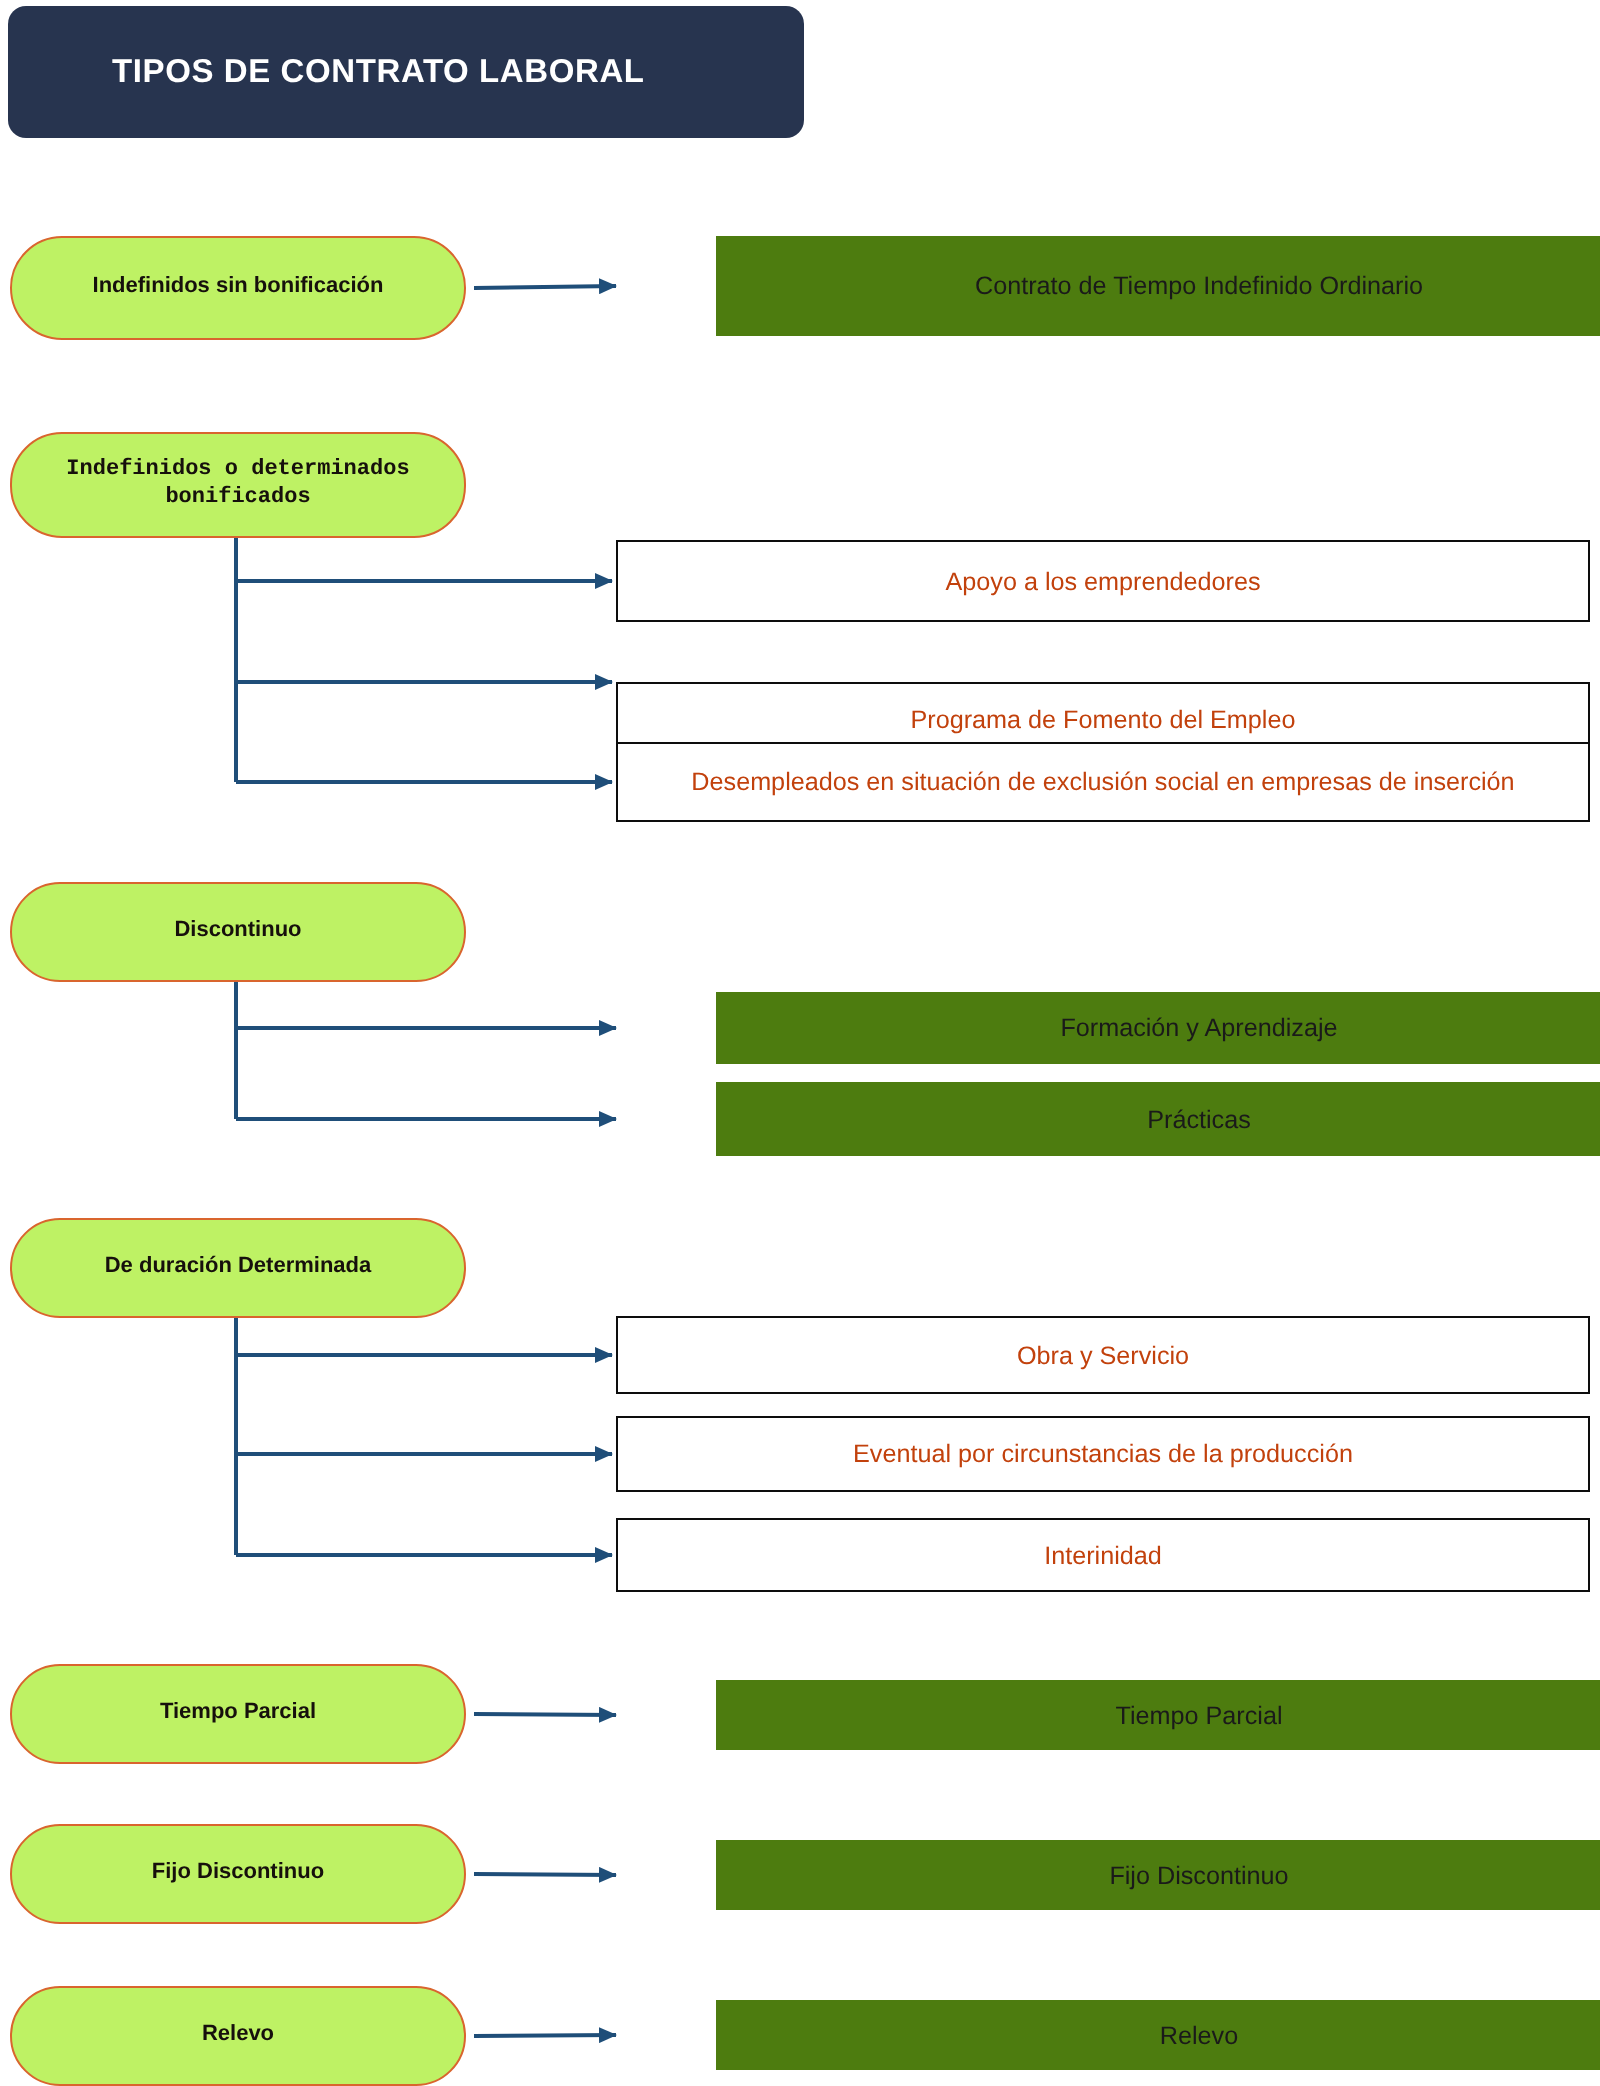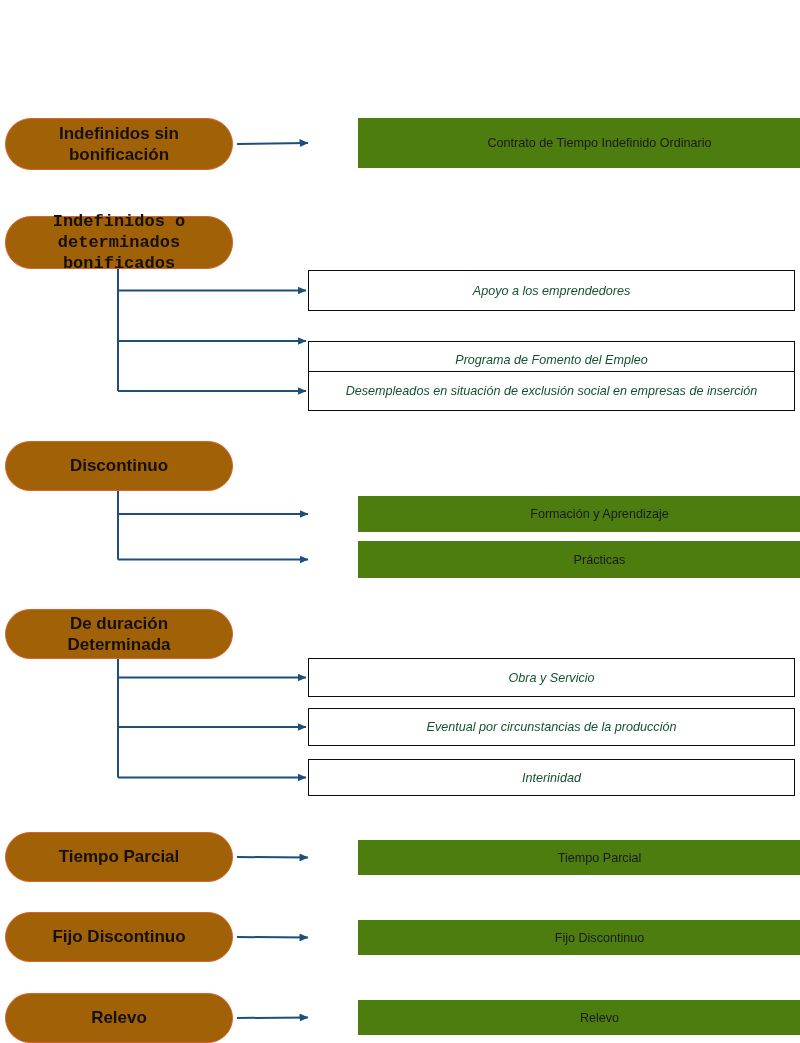--- a/index.html
+++ b/index.html
@@ -42,30 +42,30 @@
     font-weight: bold;
     letter-spacing: 0.3px;
     padding-left: 52px;
   }
 
   
   .pill {
     position: absolute;
     left: 5px;
     width: 228px;
-    background: #a16207;
+    background: #bef264;
     border: 1px solid #d9652e;
     border-radius: 26px;
     box-sizing: border-box;
     display: flex;
     align-items: center;
     justify-content: center;
     text-align: center;
     color: #16100c;
-    font-size: 17px;
+    font-size: 11px;
     font-weight: bold;
     line-height: 1.25;
     padding: 0 14px;
   }
 
   
   .bar-yellow {
     position: absolute;
     left: 310px;
     width: 483px;
@@ -87,41 +87,43 @@
     position: absolute;
     left: 308px;
     width: 487px;
     background: #ffffff;
     border: 1.6px solid #0d0d0d;
     box-sizing: border-box;
     display: flex;
     align-items: center;
     justify-content: center;
     text-align: center;
-    color: #14532d;
+    color: #c2410c;
     font-size: 12.6px;
     padding: 0 8px;
-    font-style: italic;
   }
 
   
   #wires {
     position: absolute;
     left: 0;
     top: 0;
     width: 800px;
     height: 1043px;
     pointer-events: none;
   }
 </style>
 </head>
 <body>
 
 <div id="canvas">
 
+  <div class="title-banner">
+    <span class="title-text">TIPOS DE CONTRATO LABORAL</span>
+  </div>
 
   <svg id="wires" viewBox="0 0 800 1043" xmlns="http://www.w3.org/2000/svg">
     <defs>
       <marker id="arrowhead" markerWidth="9" markerHeight="8" refX="8.5" refY="4" orient="auto" markerUnits="userSpaceOnUse">
         <path d="M0,0 L9,4 L0,8 Z" fill="#1f4e79"></path>
       </marker>
     </defs>
     <g id="wire-group">
         <line x1="237" y1="144" x2="308" y2="143" stroke="#1f4e79" stroke-width="2" marker-end="url(#arrowhead)"></line>
         <line x1="118" y1="268" x2="118" y2="391" stroke="#1f4e79" stroke-width="2"></line>

